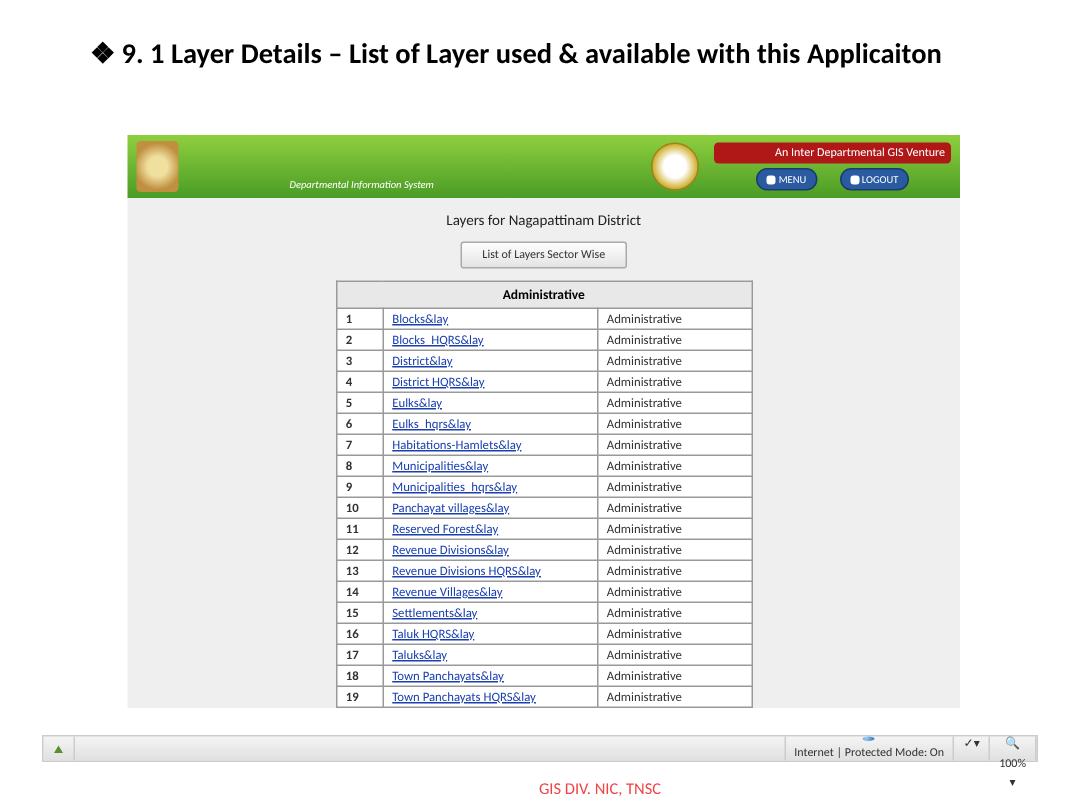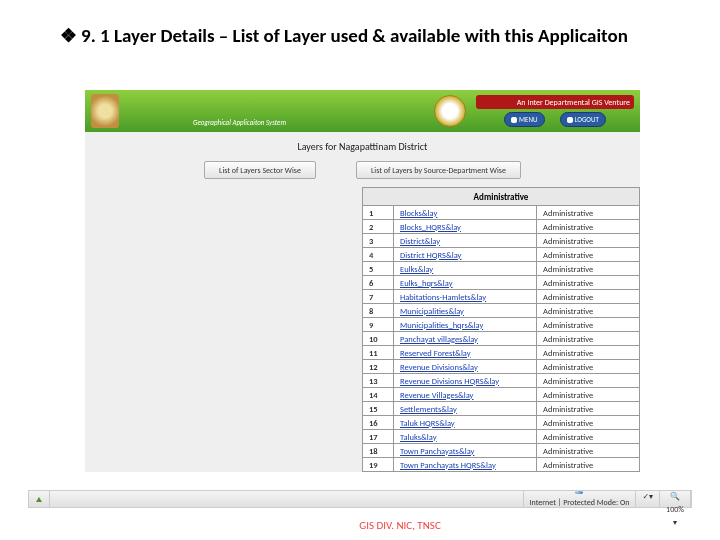--- a/index.html
+++ b/index.html
@@ -140,21 +140,21 @@
   .tab-btn {
     background: linear-gradient(to bottom, #fdfdfd, #e4e4e4);
     border: 1px solid #aaa;
     font-size: 8px;
     padding: 3px 14px;
     border-radius: 2px;
     color: #333;
   }
   .table-wrap {
     display: flex;
-    justify-content: flex-end;
+    justify-content: center;
   }
   table.layers {
     border-collapse: collapse;
     background: #fff;
     font-size: 8.5px;
   }
   table.layers td, table.layers th {
     border: 1px solid #999;
     padding: 1.5px 6px;
     text-align: left;
@@ -227,42 +227,41 @@
 </head>
 <body>
 
 <div class="slide-title">
   <span class="bullet">❖</span><span>9. 1 Layer Details – List of Layer used &amp; available with this Applicaiton</span>
 </div>
 
 <div class="app-frame">
   <div class="header-bar">
     <div class="emblem"></div>
-    <div class="sub-text">Geographical Applicaiton System</div>
+    <div class="sub-text">Departmental Information System</div>
     <div class="seal"></div>
     <div class="right-box">
       <div class="venture-btn">An Inter Departmental GIS Venture</div>
       <div class="menu-logout">
         <div class="small-btn">
             <span class="icon-dot"></span>
             <span>MENU</span>
           </div>
         <div class="small-btn">
             <span class="icon-dot"></span>
             <span>LOGOUT</span>
           </div>
       </div>
     </div>
   </div>
 
   <div class="content-area">
     <div class="layers-title">Layers for Nagapattinam District</div>
     <div class="tab-row">
       <div class="tab-btn">List of Layers Sector Wise</div>
-      <div class="tab-btn">List of Layers by Source-Department Wise</div>
     </div>
     <div class="table-wrap">
       <table class="layers">
         <thead>
           <tr>
               <th colspan="3">Administrative</th>
             </tr>
         </thead>
         <tbody id="layers-body">
             <tr>

